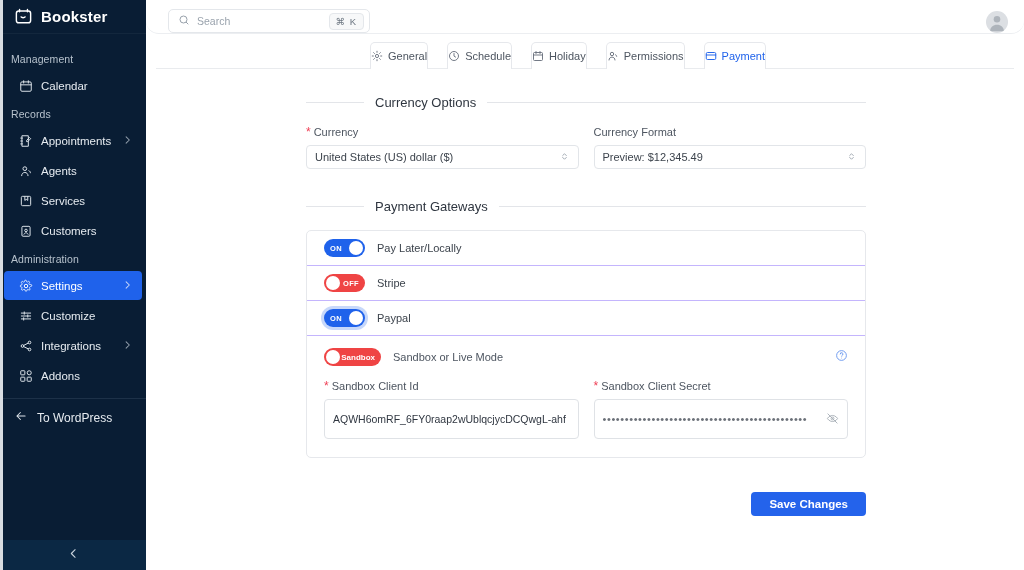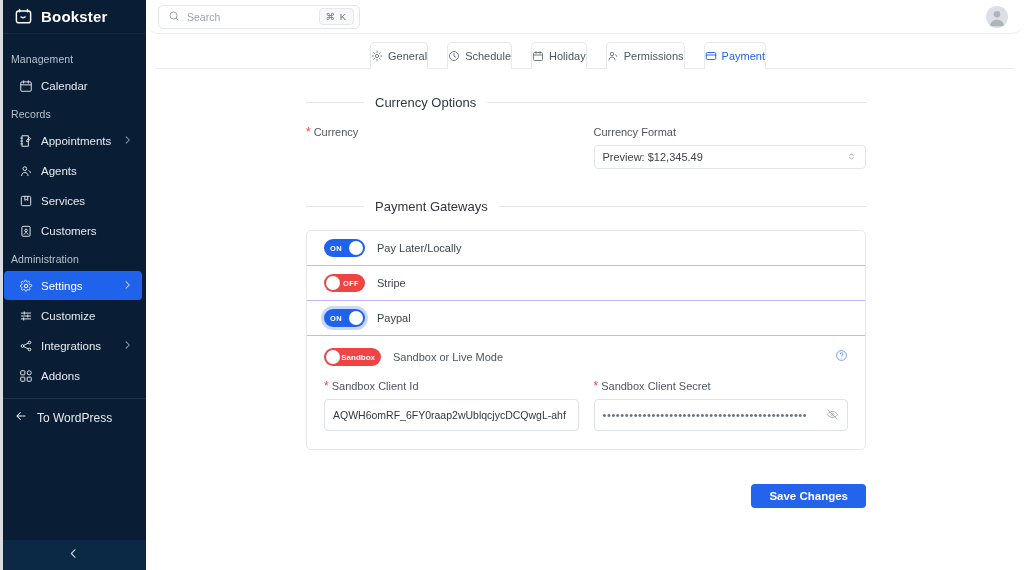--- a/index.html
+++ b/index.html
@@ -68,22 +68,22 @@
   }
 
   
   .main {
     flex: 1 1 auto; height: 570px; background: #ffffff;
     display: flex; flex-direction: column; position: relative;
   }
   .topbar {
     height: 34px; flex: 0 0 34px;
     border-bottom: 1px solid #eceef1;
-    display: flex; align-items: center;
-    padding: 0 16px 0 12px; background: #fff; border-radius: 13px;
+    display: flex; align-items: flex-end;
+    padding: 0 16px 0 22px; background: #fff; border-radius: 13px;
   }
   .search-box {
     width: 202px; height: 24px;
     border: 1px solid #e4e7eb; border-radius: 5px;
     display: flex; align-items: center; padding: 0 5px 0 9px;
     gap: 7px; background: #fff;
   }
   .search-input-text {
     flex: 1 1 auto; color: #9aa3ad; font-size: 10.5px;
   }
@@ -184,21 +184,21 @@
   .toggle.wide .t-text { font-size: 8px; letter-spacing: 0; }
 
   .pp-panel { padding: 12px 17px 18px 17px; }
   .pp-top { display: flex; align-items: center; gap: 12px; }
   .pp-top .hint { font-size: 11px; color: #4d5560; }
   .help-icon { margin-left: auto; cursor: pointer; }
 
   .pp-fields { display: flex; gap: 15px; margin-top: 14px; }
   .pp-field { flex: 1 1 0; min-width: 0; }
   .text-input {
-    height: 32px; border: 1px solid #dfe2e6; border-radius: 4px;
+    height: 40px; border: 1px solid #dfe2e6; border-radius: 4px;
     display: flex; align-items: center; padding: 0 8px;
     background: #fff; font-size: 10.5px; color: #2f3640;
     overflow: hidden;
   }
   .text-input .tval {
     flex: 1 1 auto; white-space: nowrap; overflow: hidden;
   }
   .dots {
     flex: 1 1 auto; white-space: nowrap; overflow: hidden;
     color: #6b7078; font-size: 11px; letter-spacing: .6px;
@@ -454,20 +454,28 @@
           <span class="rule-short"></span>
           <span class="section-title">Currency Options</span>
           <span class="rule-long"></span>
         </div>
 
         <div class="fields-row">
           <div class="field">
             <div class="field-label">
               <span class="req">*</span>
               <span>Currency</span>
+            </div>
+            <div class="select-box">
+              <span class="val">United States (US) dollar ($)</span>
+              <span>
+                <svg viewBox="0 0 24 24" width="11" height="11" fill="none" stroke="#9aa3ad" stroke-width="2">
+                  <path d="M8 10l4-4 4 4M8 14l4 4 4-4" stroke-linecap="round" stroke-linejoin="round"></path>
+                </svg>
+              </span>
             </div>
           </div>
           <div class="field">
             <div class="field-label">
               <span>Currency Format</span>
             </div>
             <div class="select-box">
               <span class="val">Preview: $12,345.49</span>
               <span>
                 <svg viewBox="0 0 24 24" width="11" height="11" fill="none" stroke="#9aa3ad" stroke-width="2">

